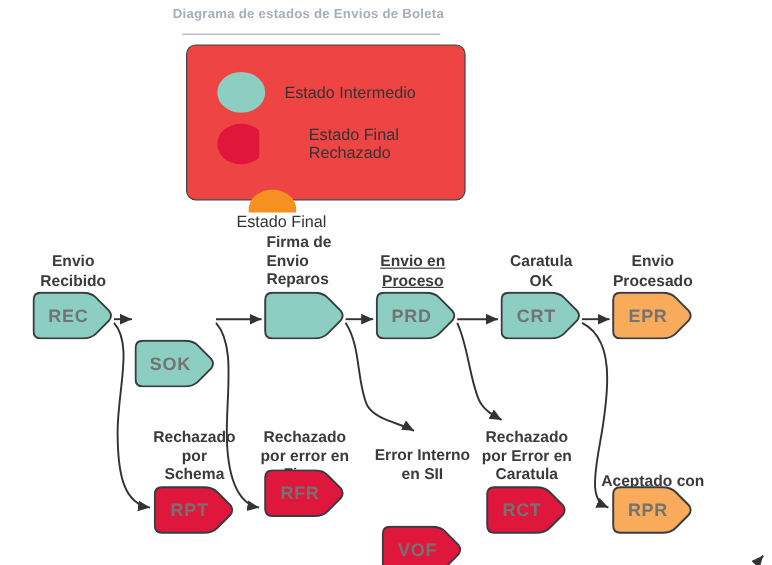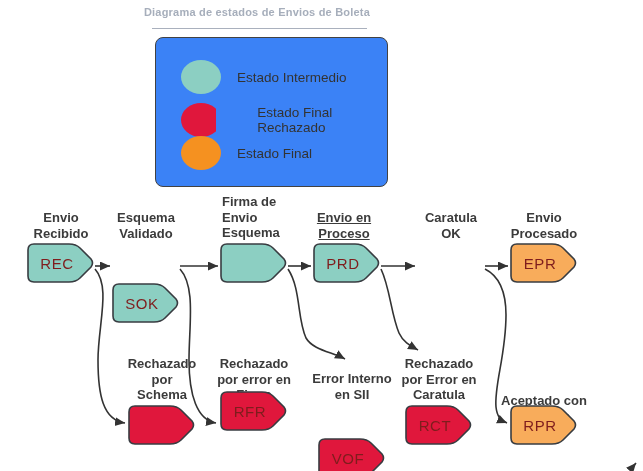--- a/index.html
+++ b/index.html
@@ -4,34 +4,34 @@
 <style>
   html,body{margin:0;padding:0;background:#ffffff;}
   body{font-family:"Liberation Sans",sans-serif;}
   .canvas{position:relative;width:643px;height:471px;background:#ffffff;overflow:hidden;}
 
   .title{position:absolute;left:84px;top:6px;width:346px;text-align:center;
          font-size:11px;font-weight:bold;color:#A6AEBB;letter-spacing:.2px;}
   .title-underline{position:absolute;left:152px;top:28px;width:215px;height:0;
          border-top:1.5px solid #A9B0BD;}
 
-  .legend{position:absolute;left:155px;top:37px;width:233px;height:150px;
-          background:#3b82f6;border:1.5px solid #424242;border-radius:8px;box-sizing:border-box;}
+  .legend{position:absolute;left:155px;top:37px;width:233px;height:130px;
+          background:#ef4444;border:1.5px solid #424242;border-radius:8px;box-sizing:border-box;}
   .legend-row{position:absolute;left:0;height:34px;display:flex;align-items:center;padding-left:25px;}
-  .legend-row.r0{top:22px;} .legend-row.r1{top:65px;gap:25px;} .legend-row.r2{top:98px;}
+  .legend-row.r0{top:22px;} .legend-row.r1{top:65px;gap:25px;} .legend-row.r2{top:120px;flex-direction:column;}
   .legend-label{margin-left:16px;font-size:13.5px;color:#333333;}
 
   .arrows{position:absolute;left:0;top:0;width:643px;height:471px;}
   .arrow{fill:none;stroke-width:1.6px;}
 
   .node{position:absolute;width:68px;height:40px;}
   .node svg{position:absolute;left:0;top:0;}
   .node-code{position:absolute;left:0;top:0;width:60px;height:40px;display:flex;
-             align-items:center;justify-content:center;color:#7f1d1d;
-             font-weight:normal;font-size:15px;letter-spacing:.6px;text-align:right;}
+             align-items:center;justify-content:center;color:#737373;
+             font-weight:bold;font-size:15px;letter-spacing:.6px;text-align:right;}
   .node-shape{stroke-width:1.6px;}
 
   .lbl{position:absolute;width:120px;text-align:center;font-size:13px;font-weight:bold;
        color:#3B3B3B;line-height:15.5px;white-space:pre-line;}
   .lbl.left{text-align:left;}
 
   .lbl-rec{left:1px;top:210px;}   .lbl-sok{left:86px;top:210px;}
   .lbl-fok{left:222px;top:194px;} .lbl-prd{left:284px;top:210px;text-decoration:underline;}
   .lbl-crt{left:391px;top:210px;} .lbl-epr{left:484px;top:210px;}
   .lbl-rpt{left:102px;top:356px;} .lbl-rfr{left:194px;top:356px;}
@@ -86,25 +86,23 @@
     <path class="arrow" marker-end="url(#ah)" d="M95,269 C111,287 98,325 98,360 C98,395 103,420 125,423" stroke="#333333"></path>
     <path class="arrow" marker-end="url(#ah)" d="M180,269 C196,287 189,325 189,360 C189,395 197,420 216,423" stroke="#333333"></path>
     <path class="arrow" marker-end="url(#ah)" d="M288,269 C301,289 297,318 306,338 C313,350 332,352 345,359" stroke="#333333"></path>
     <path class="arrow" marker-end="url(#ah)" d="M381,269 C390,288 391,314 399,333 C403,342 411,346 418,350" stroke="#333333"></path>
     <path class="arrow" marker-end="url(#ah)" d="M485,269 C501,277 506,294 506,315 C506,355 494,385 496,407 C497,416 500,420 507,423" stroke="#333333"></path>
     <path class="arrow" marker-end="url(#ah)" d="M630,470 L636,463" stroke="#333333"></path>
   </svg>
 
   <div class="lbl lbl-rec">Envio
 Recibido</div>
-  <div class="lbl lbl-sok">Esquema
-Validado</div>
   <div class="lbl left lbl-fok">Firma de
 Envio
-Esquema</div>
+Reparos</div>
   <div class="lbl lbl-prd">Envio en
 Proceso</div>
   <div class="lbl lbl-crt">Caratula
 OK</div>
   <div class="lbl lbl-epr">Envio
 Procesado</div>
 
   <div class="lbl lbl-rpt">Rechazado
 por
 Schema</div>
@@ -135,31 +133,38 @@
     <svg width="68" height="40">
         <path class="node-shape" d="M7,1 L42,1 Q49,1 53,5 L64,16 Q67,20 64,24 L53,35 Q49,39 42,39 L7,39 Q1,39 1,33 L1,7 Q1,1 7,1 Z" fill="#8CCFC2" stroke="#383C41"></path>
       </svg>
   </div>
   <div class="node n-prd">
     <svg width="68" height="40">
         <path class="node-shape" d="M7,1 L42,1 Q49,1 53,5 L64,16 Q67,20 64,24 L53,35 Q49,39 42,39 L7,39 Q1,39 1,33 L1,7 Q1,1 7,1 Z" fill="#8CCFC2" stroke="#383C41"></path>
       </svg>
     <span class="node-code">PRD</span>
   </div>
+  <div class="node n-crt">
+    <svg width="68" height="40">
+        <path class="node-shape" d="M7,1 L42,1 Q49,1 53,5 L64,16 Q67,20 64,24 L53,35 Q49,39 42,39 L7,39 Q1,39 1,33 L1,7 Q1,1 7,1 Z" fill="#8CCFC2" stroke="#383C41"></path>
+      </svg>
+    <span class="node-code">CRT</span>
+  </div>
   <div class="node n-epr">
     <svg width="68" height="40">
         <path class="node-shape" d="M7,1 L42,1 Q49,1 53,5 L64,16 Q67,20 64,24 L53,35 Q49,39 42,39 L7,39 Q1,39 1,33 L1,7 Q1,1 7,1 Z" fill="#F8AC5B" stroke="#383C41"></path>
       </svg>
     <span class="node-code">EPR</span>
   </div>
 
   <div class="node n-rpt">
     <svg width="68" height="40">
         <path class="node-shape" d="M7,1 L42,1 Q49,1 53,5 L64,16 Q67,20 64,24 L53,35 Q49,39 42,39 L7,39 Q1,39 1,33 L1,7 Q1,1 7,1 Z" fill="#E0173C" stroke="#383C41"></path>
       </svg>
+    <span class="node-code">RPT</span>
   </div>
   <div class="node n-rfr">
     <svg width="68" height="40">
         <path class="node-shape" d="M7,1 L42,1 Q49,1 53,5 L64,16 Q67,20 64,24 L53,35 Q49,39 42,39 L7,39 Q1,39 1,33 L1,7 Q1,1 7,1 Z" fill="#E0173C" stroke="#383C41"></path>
       </svg>
     <span class="node-code">RFR</span>
   </div>
   <div class="node n-vof">
     <svg width="68" height="40">
         <path class="node-shape" d="M7,1 L42,1 Q49,1 53,5 L64,16 Q67,20 64,24 L53,35 Q49,39 42,39 L7,39 Q1,39 1,33 L1,7 Q1,1 7,1 Z" fill="#E0173C" stroke="#383C41"></path>

